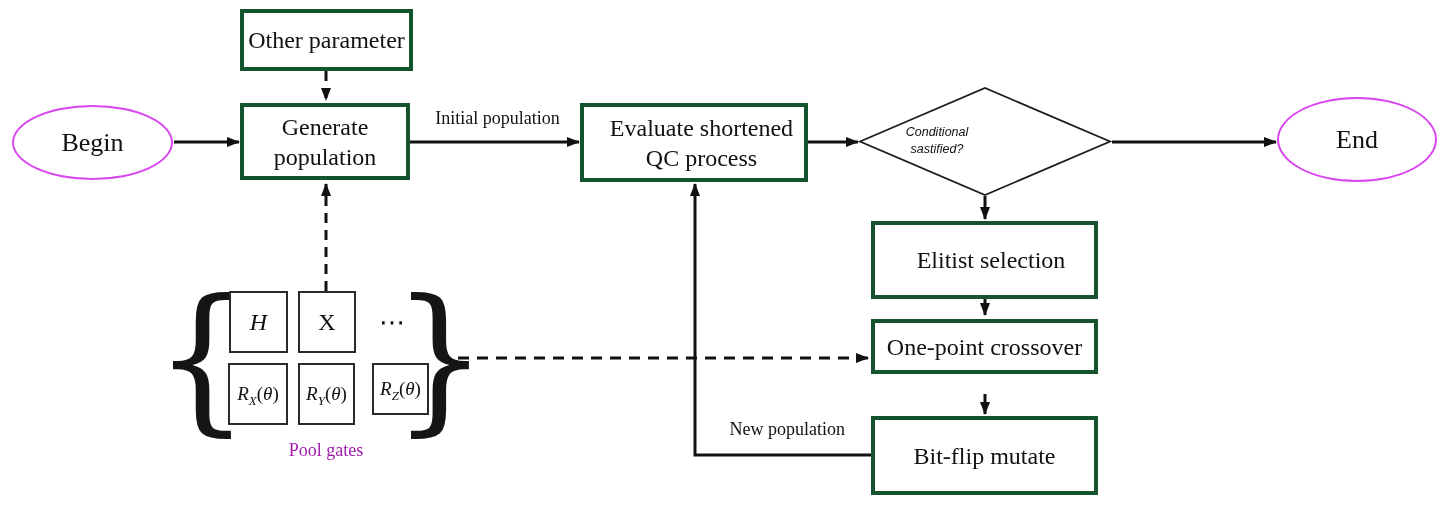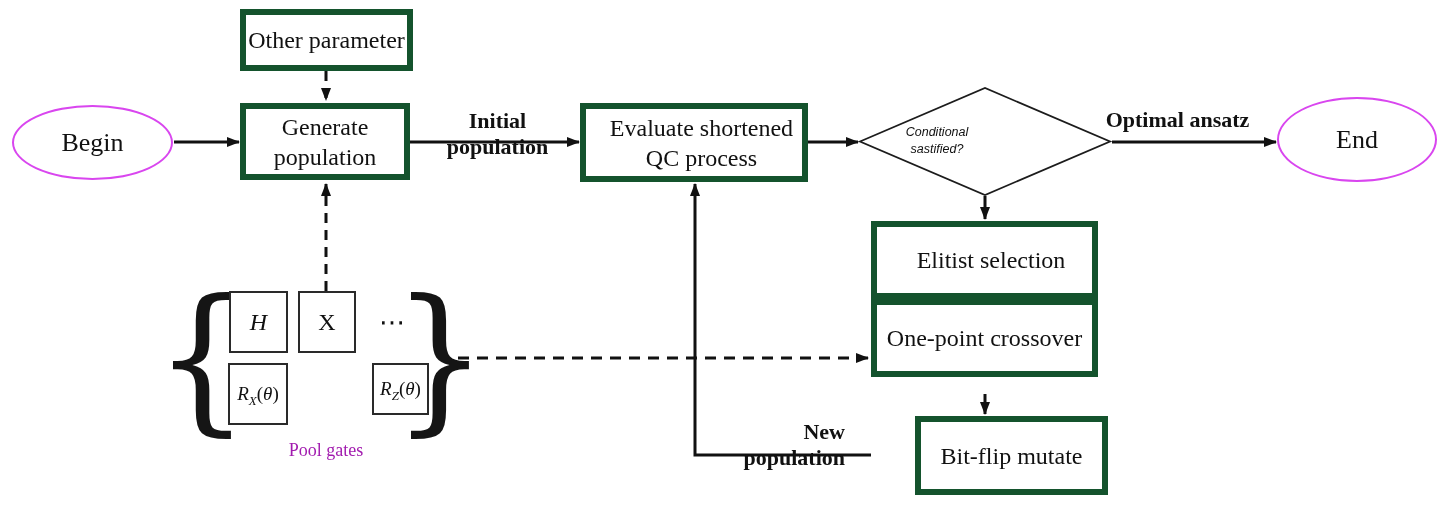--- a/index.html
+++ b/index.html
@@ -2,25 +2,25 @@
 <html><head>
 <meta charset="utf-8">
 <style>
   html, body { margin:0; padding:0; background:#ffffff; }
   body { width:1442px; height:516px; font-family:"Liberation Serif", serif; color:#111; }
   .stage { position:relative; width:1442px; height:516px; overflow:hidden; background:#ffffff; }
   svg.canvas { position:absolute; left:0; top:0; width:1442px; height:516px; }
 
   .node { position:absolute; display:flex; align-items:center; justify-content:center;
           text-align:center; background:#ffffff; box-sizing:border-box; color:#111; }
-  .rect    { border:6px solid #14532d; }
+  .rect    { border:4px solid #14532d; }
   .ellipse { border:2px solid #d946ef; border-radius:50%; font-size:26px; }
   .box-label { font-size:24px; line-height:30px; }
 
-  .edge-label { position:absolute; font-size:22px; text-align:center; color:#111; background:transparent;font-weight:bold; }
+  .edge-label { position:absolute; font-size:18px; text-align:center; color:#111; background:transparent; }
 
   .diamond-label { position:absolute; font-family:"Liberation Sans", sans-serif;
                    font-size:12.5px; line-height:17px; text-align:center; color:#111; }
 
   .gate { position:absolute; display:flex; align-items:center; justify-content:center;
           border:2px solid #2a2a2a; background:#ffffff; box-sizing:border-box; }
   .gate-big   { font-size:24px; }
   .gate-math  { font-size:19px; font-style:italic;text-align:right; }
   .gate-math sub { font-size:13px; font-style:italic; line-height:0; }
   .gate-math .up { font-style:normal; }
@@ -91,45 +91,47 @@
 
   <div class="diamond-label" style="left:852px;top:124px;width:170px;font-style:italic;">
     <div>Conditional</div>
     <div>sastified?</div>
   </div>
 
   <div class="node rect box-label" style="left:871px;top:221px;width:227px;height:78px;padding-left:13px;">
     <span>Elitist selection</span>
   </div>
 
-  <div class="node rect box-label" style="left:871px;top:299px;width:227px;height:78px;">
+  <div class="node rect box-label" style="left:871px;top:319px;width:227px;height:55px;">
     <span>One-point crossover</span>
   </div>
 
-  <div class="node rect box-label" style="left:915px;top:416px;width:193px;height:79px;">
+  <div class="node rect box-label" style="left:871px;top:416px;width:227px;height:79px;">
     <span>Bit-flip mutate</span>
   </div>
 
   <div class="edge-label" style="left:425px;top:108px;width:145px;">Initial population</div>
-  <div class="edge-label" style="left:1105px;top:107px;width:145px;">Optimal ansatz</div>
   <div class="edge-label" style="left:700px;top:419px;width:145px;text-align:right;">New population</div>
 
   <div class="brace" style="left:178px;top:286px;">{</div>
   <div class="brace" style="left:416px;top:286px;">}</div>
 
   <div class="gate gate-big" style="left:229px;top:291px;width:59px;height:62px;font-style:italic;">
     <span>H</span>
   </div>
   <div class="gate gate-big" style="left:298px;top:291px;width:58px;height:62px;">
     <span>X</span>
   </div>
   <div class="dots" style="left:371px;top:307px;width:44px;height:30px;">⋯</div>
 
   <div class="gate gate-math" style="left:228px;top:363px;width:60px;height:62px;">
     <span><i>R</i><sub>X</sub><span class="up">(</span><i>θ</i><span class="up">)</span></span>
   </div>
+  <div class="gate gate-math" style="left:298px;top:363px;width:57px;height:62px;">
+    <span><i>R</i><sub>Y</sub><span class="up">(</span><i>θ</i><span class="up">)</span></span>
+  </div>
   <div class="gate gate-math" style="left:372px;top:363px;width:57px;height:52px;">
     <span><i>R</i><sub>Z</sub><span class="up">(</span><i>θ</i><span class="up">)</span></span>
   </div>
 
   <div class="pool-caption" style="left:276px;top:440px;width:100px;">Pool gates</div>
 
 </div>
 
 </body></html>

